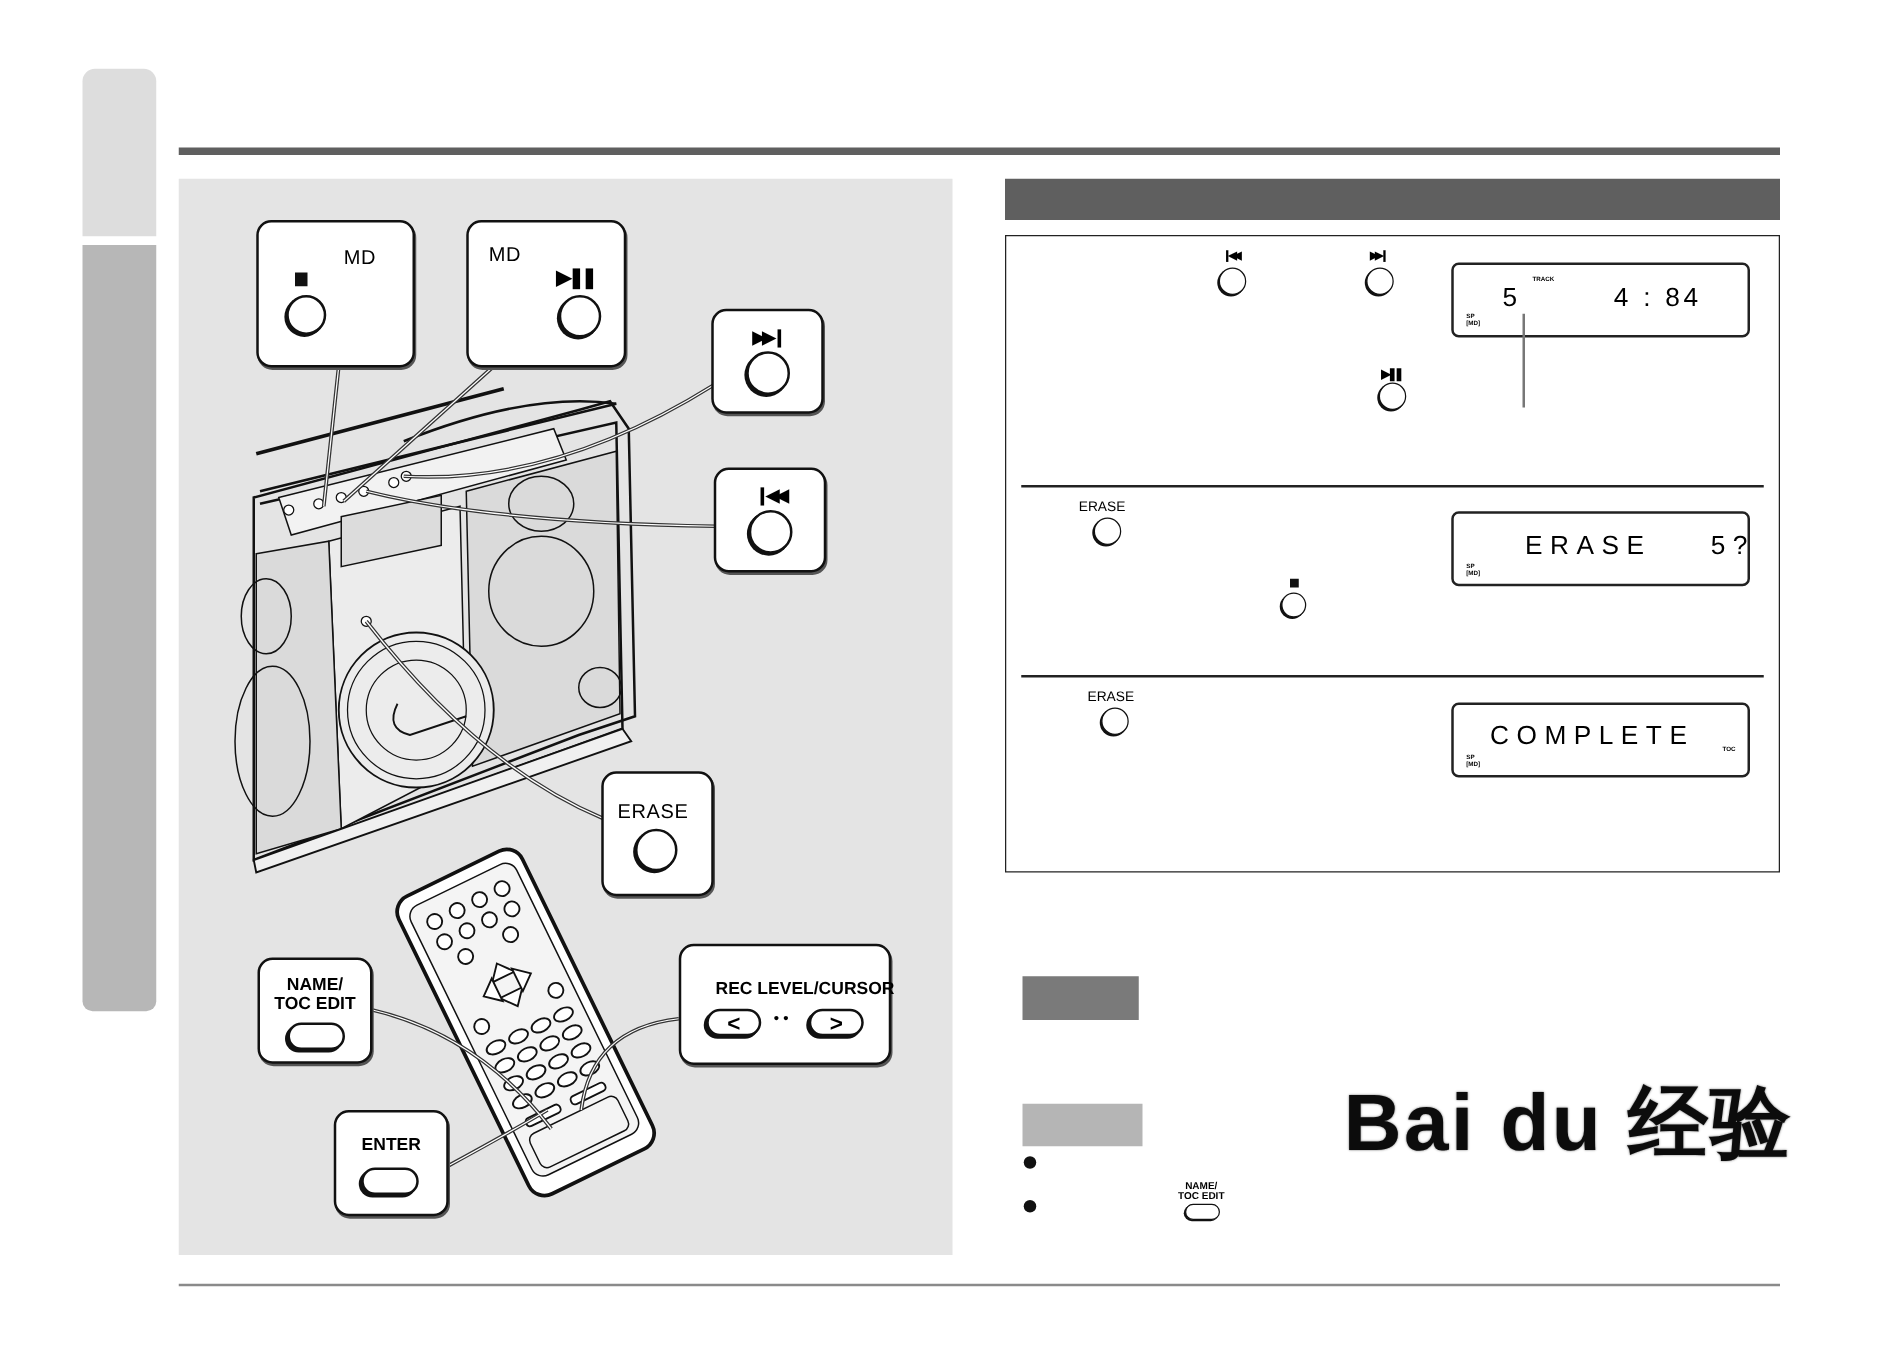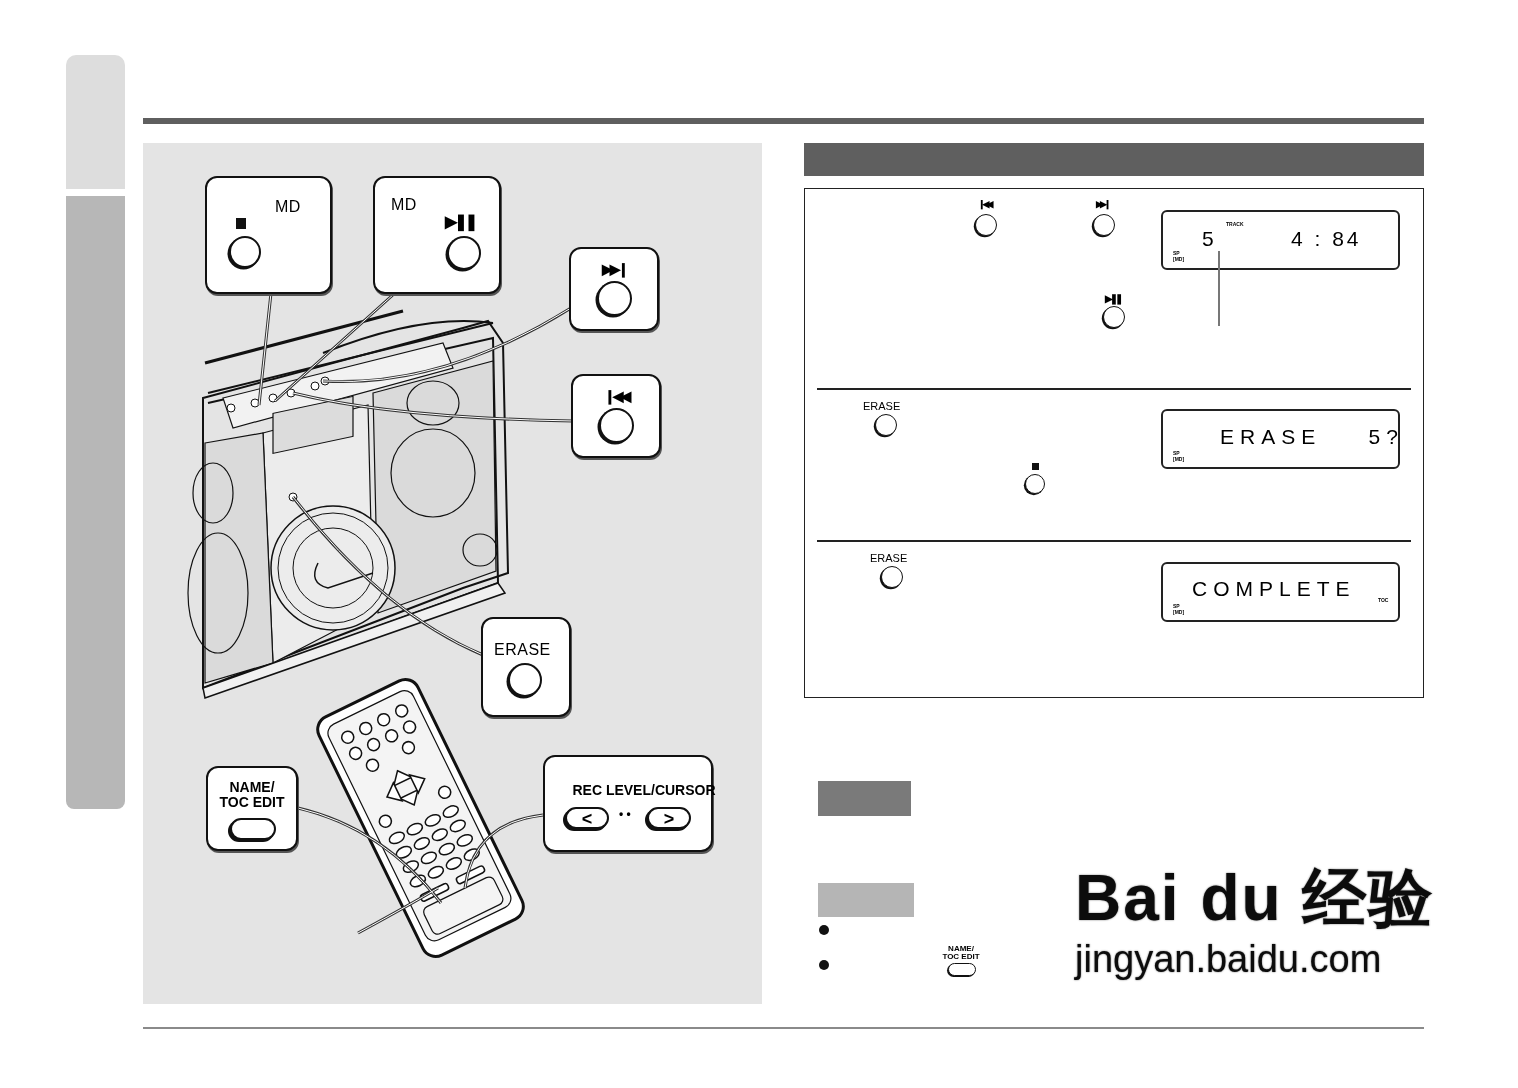--- a/index.html
+++ b/index.html
@@ -216,20 +216,24 @@
     <div class="pill" style="left:22px;top:50px;width:46px;height:22px;"></div>
   </div>
 
   <div class="callout" style="left:400px;top:612px;width:170px;height:97px;">
     <div class="bold-lbl" style="left:0;width:198px;top:26px;">REC LEVEL/CURSOR</div>
     <div class="pill" style="left:20px;top:50px;width:44px;height:22px;">&lt;</div>
     <span style="position:absolute;left:74px;top:50px;font-size:12px;font-weight:bold;">• •</span>
     <div class="pill" style="left:102px;top:50px;width:44px;height:22px;">&gt;</div>
   </div>
 
+  <div class="callout" style="left:124px;top:745px;width:92px;height:85px;">
+    <div class="bold-lbl" style="left:0;width:88px;top:18px;">ENTER</div>
+    <div class="pill" style="left:20px;top:44px;width:46px;height:22px;"></div>
+  </div>
 </div>
 
 <div class="abs section-header"></div>
 
 <div class="abs steps-box">
 
   <div>
     <span class="glyph" style="left:173px;top:10px;font-size:9px;">❙◀◀</span>
     <div class="small-ring" style="left:170px;top:25px;"></div>
     <span class="glyph" style="left:291px;top:10px;font-size:9px;">▶▶❙</span>
@@ -284,16 +288,15 @@
 <span class="abs" style="left:840px;top:922px;font-size:12px;"></span>
 <div class="bullet" style="left:819px;top:960px;"></div>
 <div class="abs" style="left:940px;top:945px;width:42px;text-align:center;font-weight:bold;font-size:8px;line-height:8px;">
   <div>NAME/</div>
   <div>TOC EDIT</div>
 </div>
 <div class="pill" style="left:948px;top:963px;width:28px;height:13px;border-radius:7px;border-width:1.5px;box-shadow:-1px 1px 0 #111;"></div>
 
 <div class="watermark">
   <div class="wm-big">Bai du 经验</div>
-  <div class="wm-small">jingyan.baidu.com</div>
 </div>
 
 <div class="abs bottom-rule"></div>
 
 </body></html>

